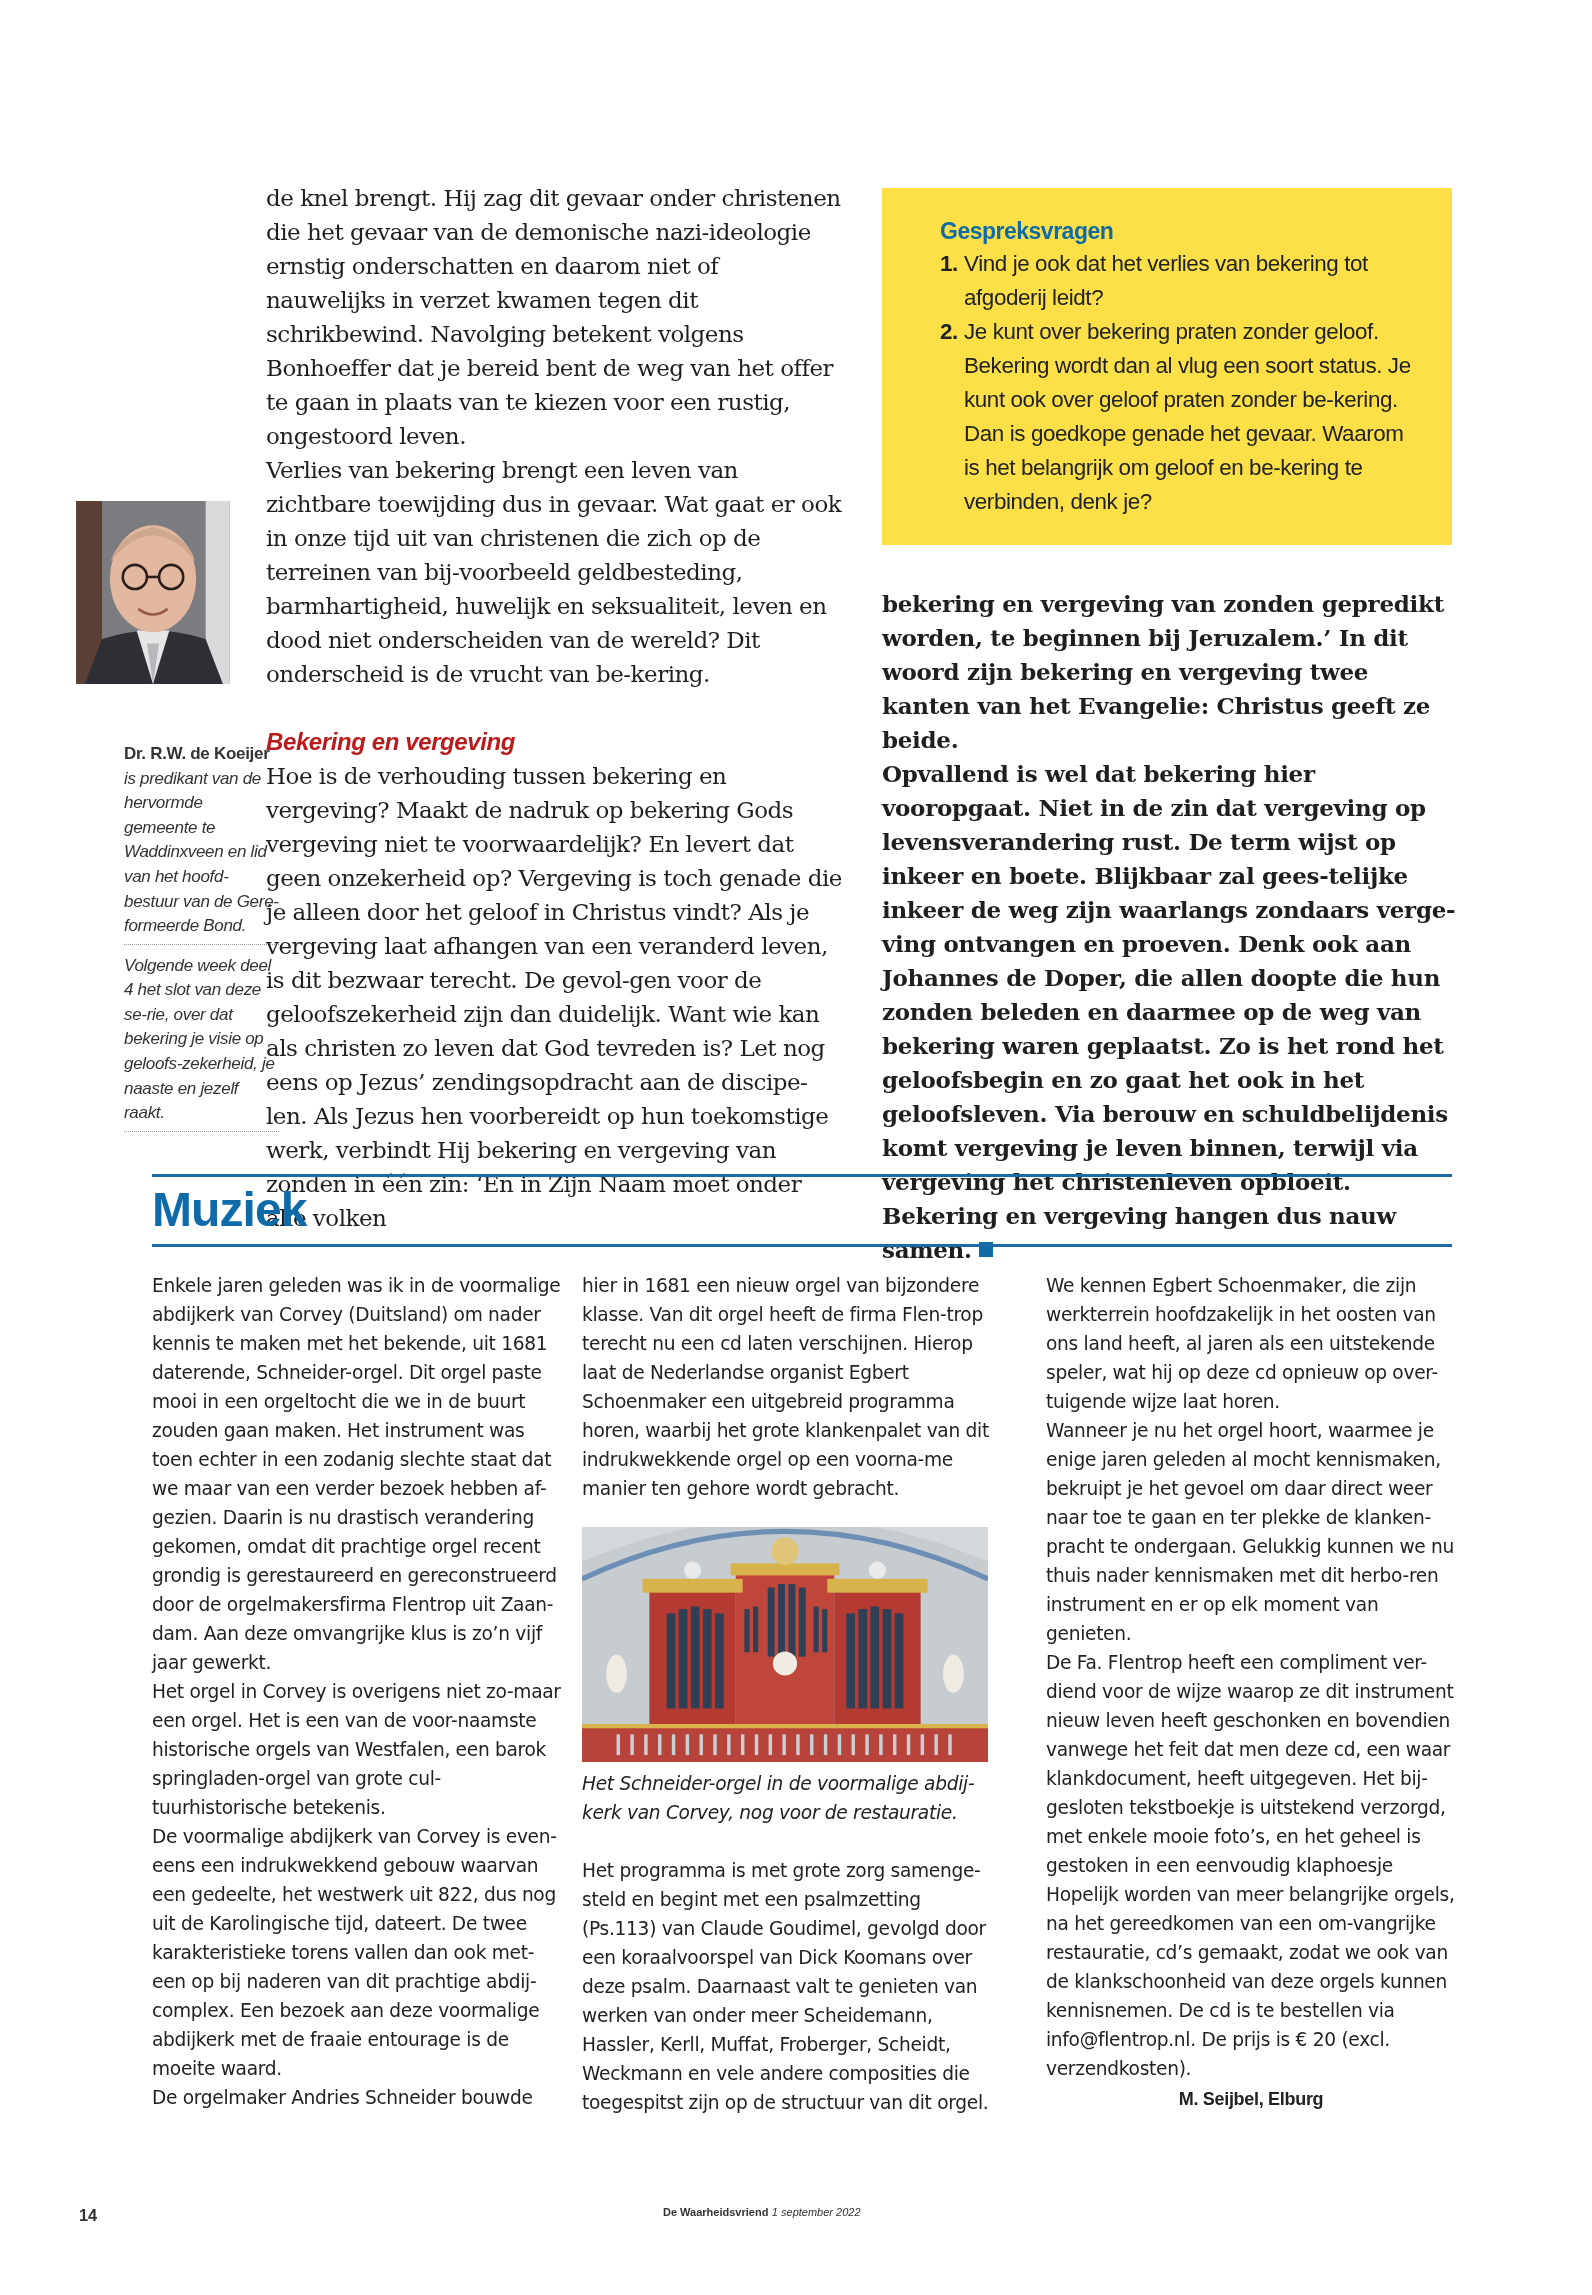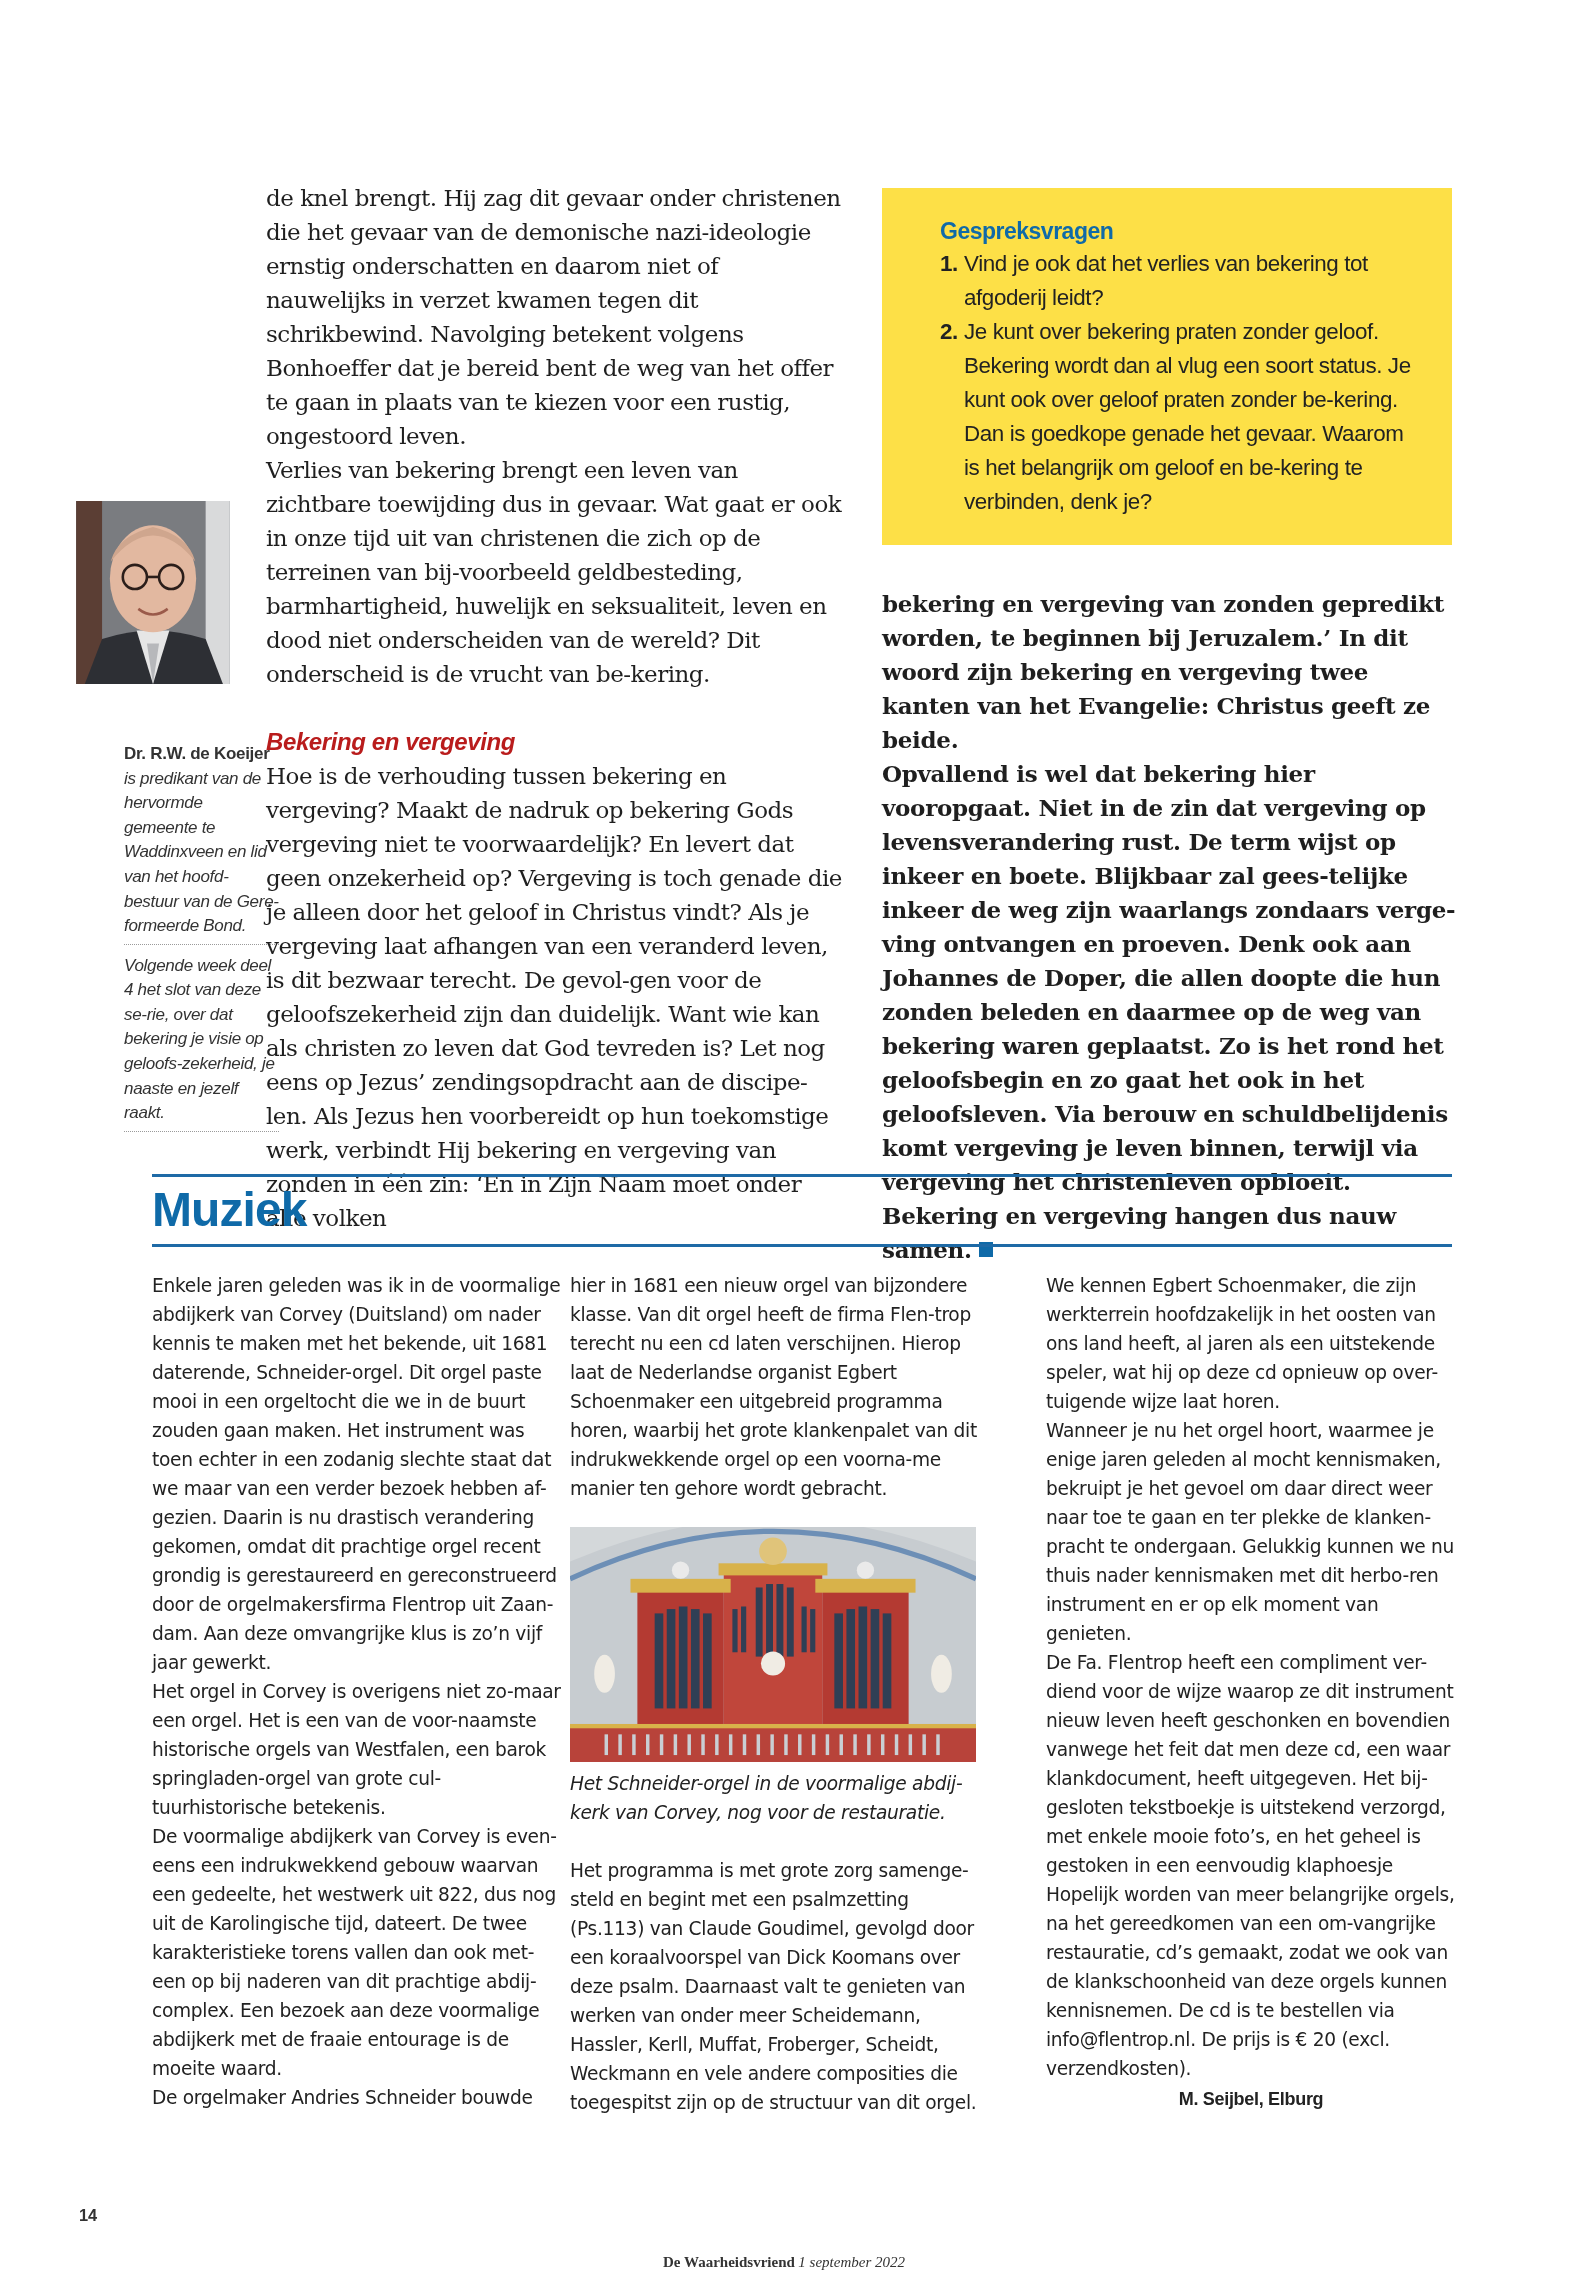--- a/index.html
+++ b/index.html
@@ -30,21 +30,21 @@
   .rule { position:absolute; left:152px; width:1300px; height:2.6px; background:#1e6aa6; }
   .muziek-title { position:absolute; left:152px; top:1182px; font-family:"Liberation Sans","DejaVu Sans",sans-serif; font-weight:bold; font-size:48px; line-height:55px; color:#0f6aa8; letter-spacing:-0.9px; }
   .mcol { position:absolute; top:1271px; width:414px; font-family:"DejaVu Sans","Liberation Sans",sans-serif; font-size:18.6px; line-height:29px; color:#222; letter-spacing:-0.3px; }
   .mcol p { margin:0; }
   .organ { width:406px; height:235px; margin-top:24px; position:relative; overflow:hidden; background:#cfd3d6; }
   .caption { font-style:italic; margin-top:7px !important; }
   .gap { margin-top:29px !important; }
   .author { text-align:center; font-family:Liberation Sans, sans-serif; font-weight:bold; font-size:18px; margin-top:1.7px !important; }
 
   .footer-page { position:absolute; left:79px; top:2206px; font-family:"Liberation Sans","DejaVu Sans",sans-serif; font-size:16.4px; font-weight:bold; color:#333; }
-  .footer-pub { position:absolute; left:663px; top:2206px; font-family:Liberation Serif, serif; font-size:15px; color:#333;margin-top:48px; }
+  .footer-pub { position:absolute; left:663px; top:2206px; font-family:Liberation Sans, sans-serif; font-size:11px; color:#333; }
   .footer-pub b { font-weight:bold; }
   .footer-pub i { font-style:italic; font-weight:normal; margin-left:3.5px; }
 </style>
 </head>
 <body>
 
 <div class="portrait">
   <svg width="154" height="183" viewBox="0 0 178 212">
     <rect width="178" height="212" fill="#7a7c80"></rect>
     <rect x="0" y="0" width="30" height="212" fill="#5b3e34"></rect>
@@ -99,21 +99,21 @@
 <div class="muziek-title">Muziek</div>
 <div class="rule" style="top:1244px"></div>
 
 <div class="mcol" style="left:152px">
   <p>Enkele jaren geleden was ik in de voormalige abdijkerk van Corvey (Duitsland) om nader kennis te maken met het bekende, uit 1681 daterende, Schneider-orgel. Dit orgel paste mooi in een orgeltocht die we in de buurt zouden gaan maken. Het instrument was toen echter in een zodanig slechte staat dat we maar van een verder bezoek hebben af-gezien. Daarin is nu drastisch verandering gekomen, omdat dit prachtige orgel recent grondig is gerestaureerd en gereconstrueerd door de orgelmakersfirma Flentrop uit Zaan-dam. Aan deze omvangrijke klus is zo’n vijf jaar gewerkt.</p>
   <p>Het orgel in Corvey is overigens niet zo-maar een orgel. Het is een van de voor-naamste historische orgels van Westfalen, een barok springladen-orgel van grote cul-tuurhistorische betekenis.</p>
   <p>De voormalige abdijkerk van Corvey is even-eens een indrukwekkend gebouw waarvan een gedeelte, het westwerk uit 822, dus nog uit de Karolingische tijd, dateert. De twee karakteristieke torens vallen dan ook met-een op bij naderen van dit prachtige abdij-complex. Een bezoek aan deze voormalige abdijkerk met de fraaie entourage is de moeite waard.</p>
   <p>De orgelmaker Andries Schneider bouwde</p>
 </div>
 
-<div class="mcol" style="left:570px; width:410px">
+<div class="mcol" style="left:582px; width:410px">
   <p>hier in 1681 een nieuw orgel van bijzondere klasse. Van dit orgel heeft de firma Flen-trop terecht nu een cd laten verschijnen. Hierop laat de Nederlandse organist Egbert Schoenmaker een uitgebreid programma horen, waarbij het grote klankenpalet van dit indrukwekkende orgel op een voorna-me manier ten gehore wordt gebracht.</p>
   <div class="organ">
     <svg width="406" height="235" viewBox="0 0 470 272">
       <rect width="470" height="272" fill="#d4d8da"></rect>
       <path d="M0 272 L0 40 Q235 -60 470 40 L470 272Z" fill="#c7ccd0"></path>
       <path d="M0 60 Q235 -50 470 60" stroke="#6d8fb6" stroke-width="6" fill="none"></path>
 
       <rect x="78" y="70" width="100" height="170" fill="#b43a32"></rect>
       <rect x="292" y="70" width="100" height="170" fill="#b43a32"></rect>
       <rect x="178" y="50" width="114" height="190" fill="#c0463b"></rect>

